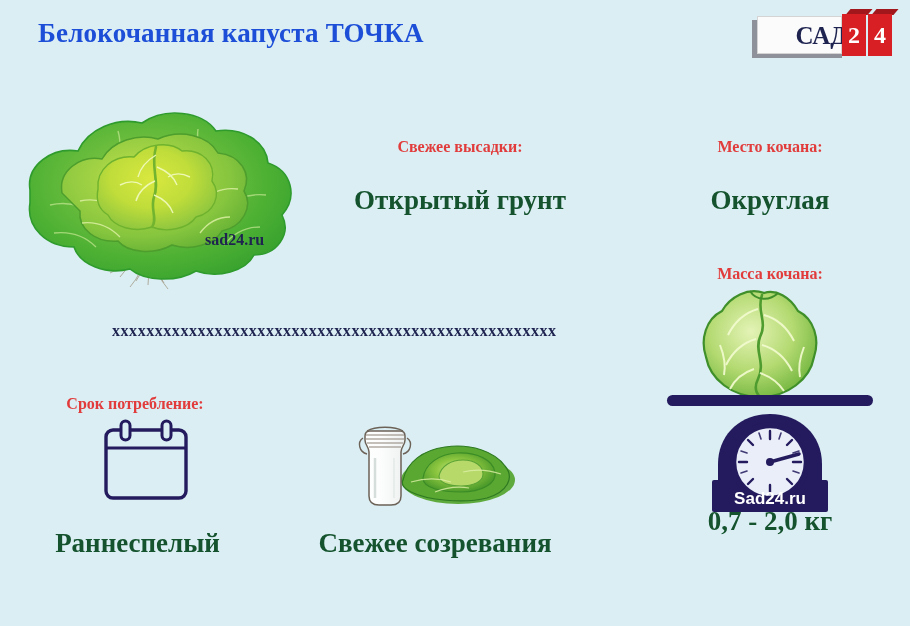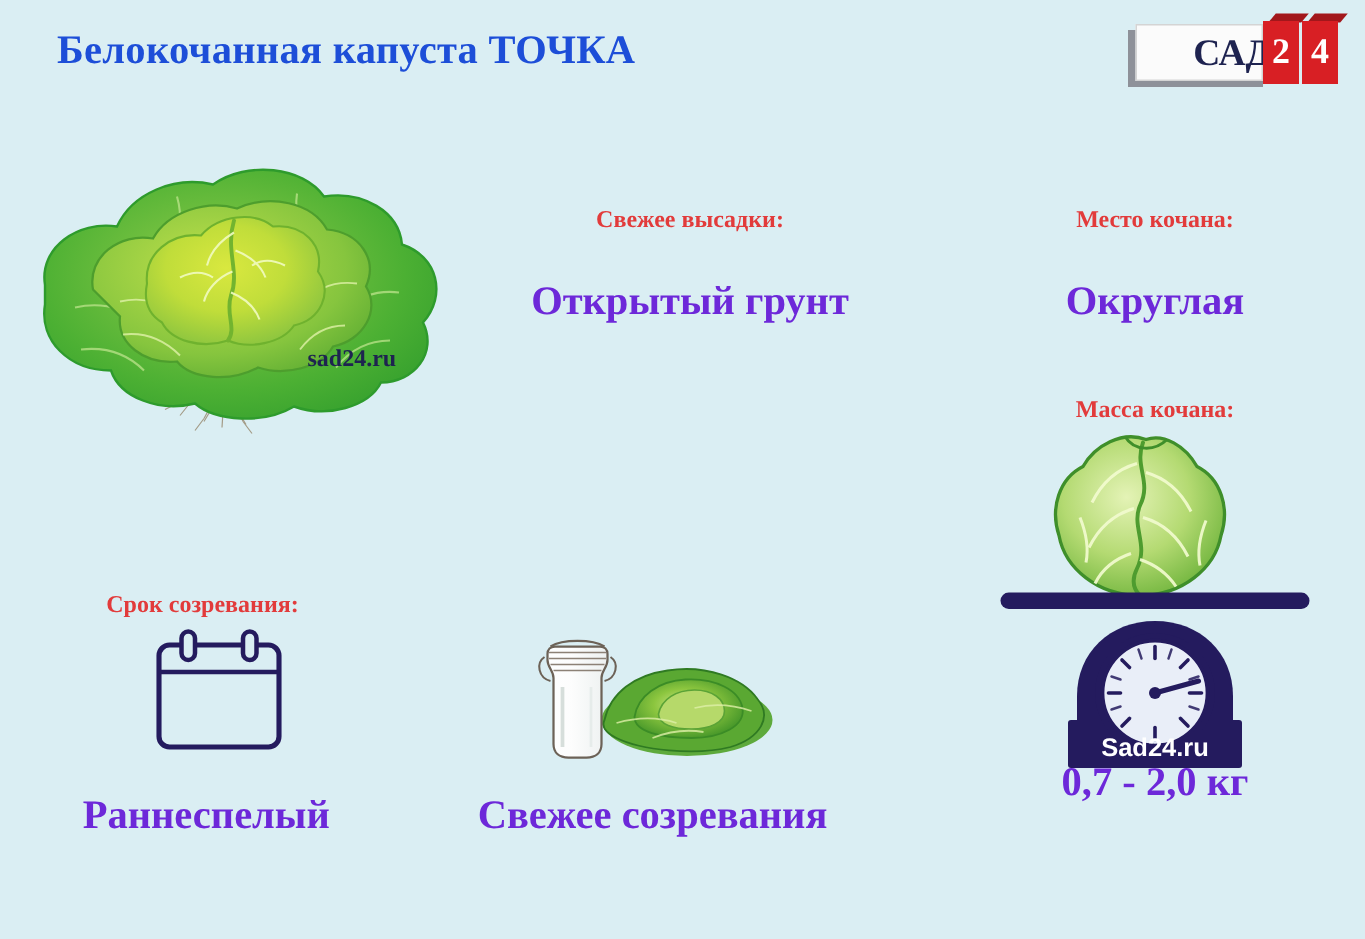--- a/index.html
+++ b/index.html
@@ -107,21 +107,21 @@
     font-size: 16px;
     color: #e23b3b;
     white-space: nowrap;
     text-align: center;
   }
   .field-value {
     position: absolute;
     font-family: "Liberation Serif", serif;
     font-weight: bold;
     font-size: 27px;
-    color: #6d28d9;
+    color: #14532d;
     white-space: nowrap;
     text-align: center;
   }
 
   
   .lbl-planting { left: 340px; top: 138px; width: 240px; }
   .val-planting { left: 320px; top: 185px; width: 280px; }
 
   .lbl-shape { left: 650px; top: 138px; width: 240px; }
   .val-shape { left: 650px; top: 185px; width: 240px; }
@@ -258,20 +258,21 @@
   </div>
 
   <div class="watermark-main">sad24.ru</div>
 
   <div class="field-label lbl-planting">Свежее высадки:</div>
   <div class="field-value val-planting">Открытый грунт</div>
 
   <div class="field-label lbl-shape">Место кочана:</div>
   <div class="field-value val-shape">Округлая</div>
 
+  <div class="xline">xxxxxxxxxxxxxxxxxxxxxxxxxxxxxxxxxxxxxxxxxxxxxxxxxxxx</div>
 
   <div class="field-label lbl-mass">Масса кочана:</div>
 
   <div class="art art-cabbage-small">
     <svg viewBox="0 0 150 120" width="150" height="120" aria-hidden="true">
       <defs>
         <radialGradient id="sCab" cx="42%" cy="38%" r="68%">
           <stop offset="0%" stop-color="#e4f3b6"></stop>
           <stop offset="55%" stop-color="#b4da72"></stop>
           <stop offset="100%" stop-color="#6fb43c"></stop>
@@ -324,21 +325,21 @@
         <line x1="139" y1="81" x2="133" y2="79"></line>
       </g>
       <line x1="110" y1="70" x2="139" y2="62" stroke="#241b5e" stroke-width="3.4" stroke-linecap="round"></line>
       <circle cx="110" cy="70" r="4" fill="#241b5e"></circle>
       <text x="110" y="112" text-anchor="middle" font-family="Liberation Sans, sans-serif" font-size="17" font-weight="bold" fill="#ffffff">Sad24.ru</text>
     </svg>
   </div>
 
   <div class="field-value val-mass">0,7 - 2,0 кг</div>
 
-  <div class="field-label lbl-ripening">Срок созревания:</div>
+  <div class="field-label lbl-ripening">Срок потребление:</div>
 
   <div class="art art-calendar">
     <svg viewBox="0 0 96 86" width="96" height="86" aria-hidden="true">
       <rect x="8" y="12" width="80" height="68" rx="7" ry="7" fill="none" stroke="#241b5e" stroke-width="3.4"></rect>
       <line x1="8" y1="30" x2="88" y2="30" stroke="#241b5e" stroke-width="3"></line>
       <rect x="23" y="3" width="9" height="19" rx="4.5" ry="4.5" fill="#daeef3" stroke="#241b5e" stroke-width="3"></rect>
       <rect x="64" y="3" width="9" height="19" rx="4.5" ry="4.5" fill="#daeef3" stroke="#241b5e" stroke-width="3"></rect>
     </svg>
   </div>
 

